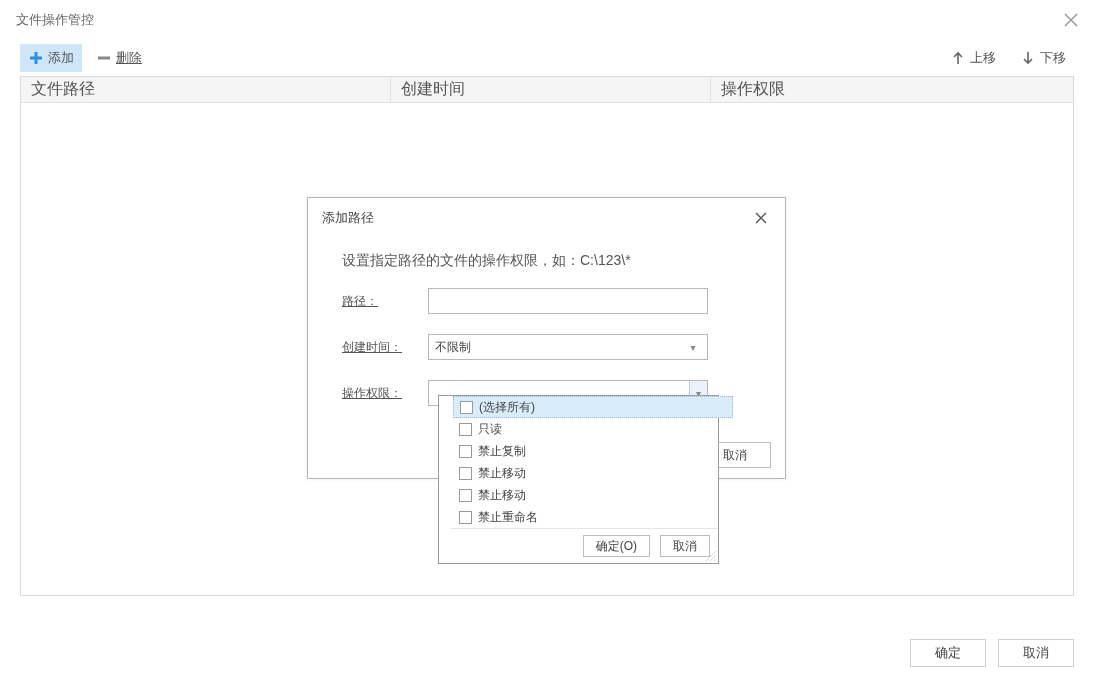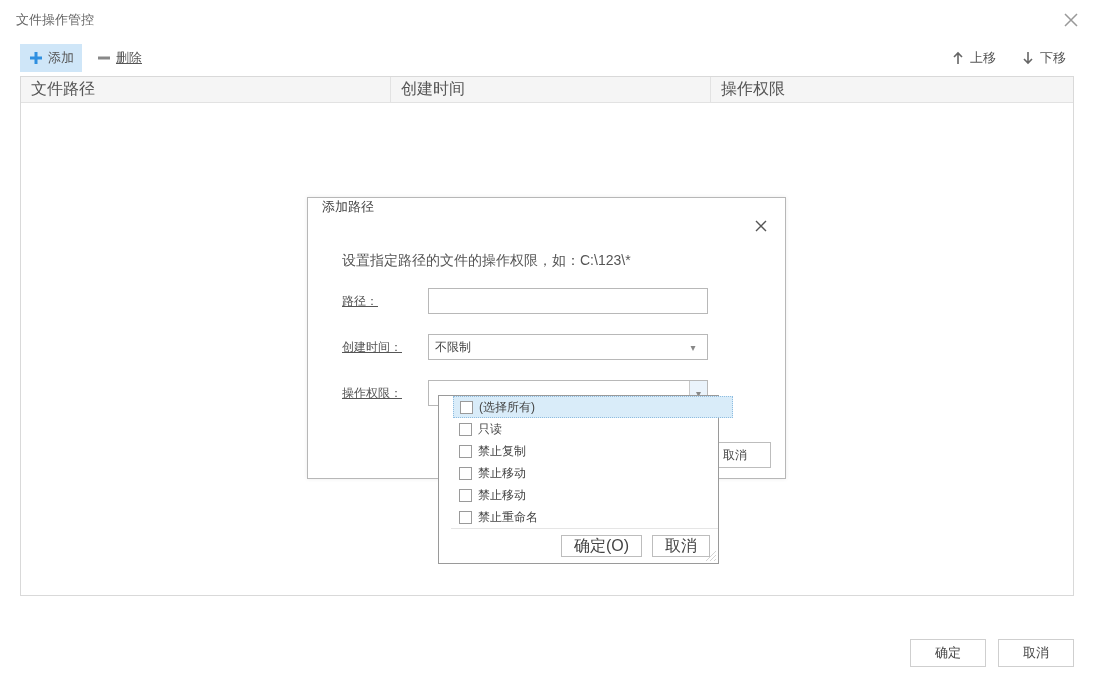--- a/index.html
+++ b/index.html
@@ -17,21 +17,21 @@
   .thead { display:flex; background:#f5f5f5; border-bottom:1px solid #e2e2e2; height:26px; align-items:center; color:#555; font-size:16px; }
   .th { padding:0 10px; border-right:1px solid #e2e2e2; height:100%; display:flex; align-items:center; }
   .th:last-child { border-right:none; }
   .th1 { flex:0 0 370px; }
   .th2 { flex:0 0 320px; }
   .th3 { flex:1; }
   .footer { position:absolute; right:20px; bottom:14px; display:flex; gap:12px; }
   .btn { width:76px; height:28px; border:1px solid #cfcfcf; background:#fff; display:flex; align-items:center; justify-content:center; color:#444; font-size:13px; cursor:pointer; }
   
   .modal { position:absolute; left:307px; top:197px; width:479px; height:282px; border:1px solid #b7b7b7; background:#fff; box-shadow:0 0 4px rgba(0,0,0,0.08); }
-  .mhead { height:40px; display:flex; align-items:flex-start; padding:0 14px; border-bottom:0;flex-direction:column; }
+  .mhead { height:40px; display:flex; align-items:center; padding:0 14px; border-bottom:0; }
   .mhead .mtitle { font-size:13px; color:#444; }
   .mhead .mclose { margin-left:auto; color:#555; font-size:16px; cursor:pointer; padding:4px; }
   .mbody { padding:6px 34px 0 34px; }
   .hint { color:#555; margin:8px 0 18px 0; font-size:14px; }
   .row { display:flex; align-items:center; margin-bottom:20px; }
   .row .lbl { width:86px; color:#555; font-size:12px;text-decoration:underline; }
   .inp, .sel, .combo { width:280px; height:26px; border:1px solid #b8b8b8; background:#fff; font-size:12px; padding:0 6px; display:flex; align-items:center; position:relative; }
   .sel .selval { flex:1; color:#444; }
   .sel .drop, .combo .drop { width:16px; text-align:center; color:#888; font-size:10px; }
   .combo { padding-right:0; }
@@ -39,21 +39,21 @@
   .combo .drop { width:18px; border-left:1px solid #c9c9c9; background:#eaf3fb; height:100%; display:flex; align-items:center; justify-content:center; }
   .mfoot { position:absolute; bottom:10px; right:14px; display:flex; gap:14px; }
   .mbtn { width:72px; height:26px; border:1px solid #bdbdbd; background:#fff; display:flex; align-items:center; justify-content:center; color:#444; font-size:12px; cursor:pointer; }
   
   .ddpanel { position:absolute; left:438px; top:395px; width:281px; background:#fff; border:1px solid #9a9a9a;padding-left:12px; }
   .ddlist { padding:0 2px; }
   .ddrow { display:flex; align-items:center; height:22px; padding:0 6px; font-size:12px; color:#444; }
   .ddrow.sel { background:#d9ecf9; border:1px dotted #8fbde0; }
   .ddrow .chk { width:13px; height:13px; border:1px solid #9a9a9a; margin-right:6px; background:#fff; }
   .ddfoot { display:flex; justify-content:flex-end; gap:10px; padding:6px 8px; border-top:1px solid #e5e5e5; }
-  .ddbtn { height:22px; padding:0 12px; border:1px solid #bdbdbd; background:#fff; display:flex; align-items:center; justify-content:center; color:#444; font-size:16px; cursor:pointer; }
+  .ddbtn { height:22px; padding:0 12px; border:1px solid #bdbdbd; background:#fff; display:flex; align-items:center; justify-content:center; color:#444; font-size:12px; cursor:pointer; }
   .resize { position:absolute; right:2px; bottom:2px; width:10px; height:10px; opacity:.5; }
   svg { display:block; }
 </style>
 </head>
 <body>
 
 <div class="window">
 
   <div class="titlebar">
     <span class="title">文件操作管控</span>

